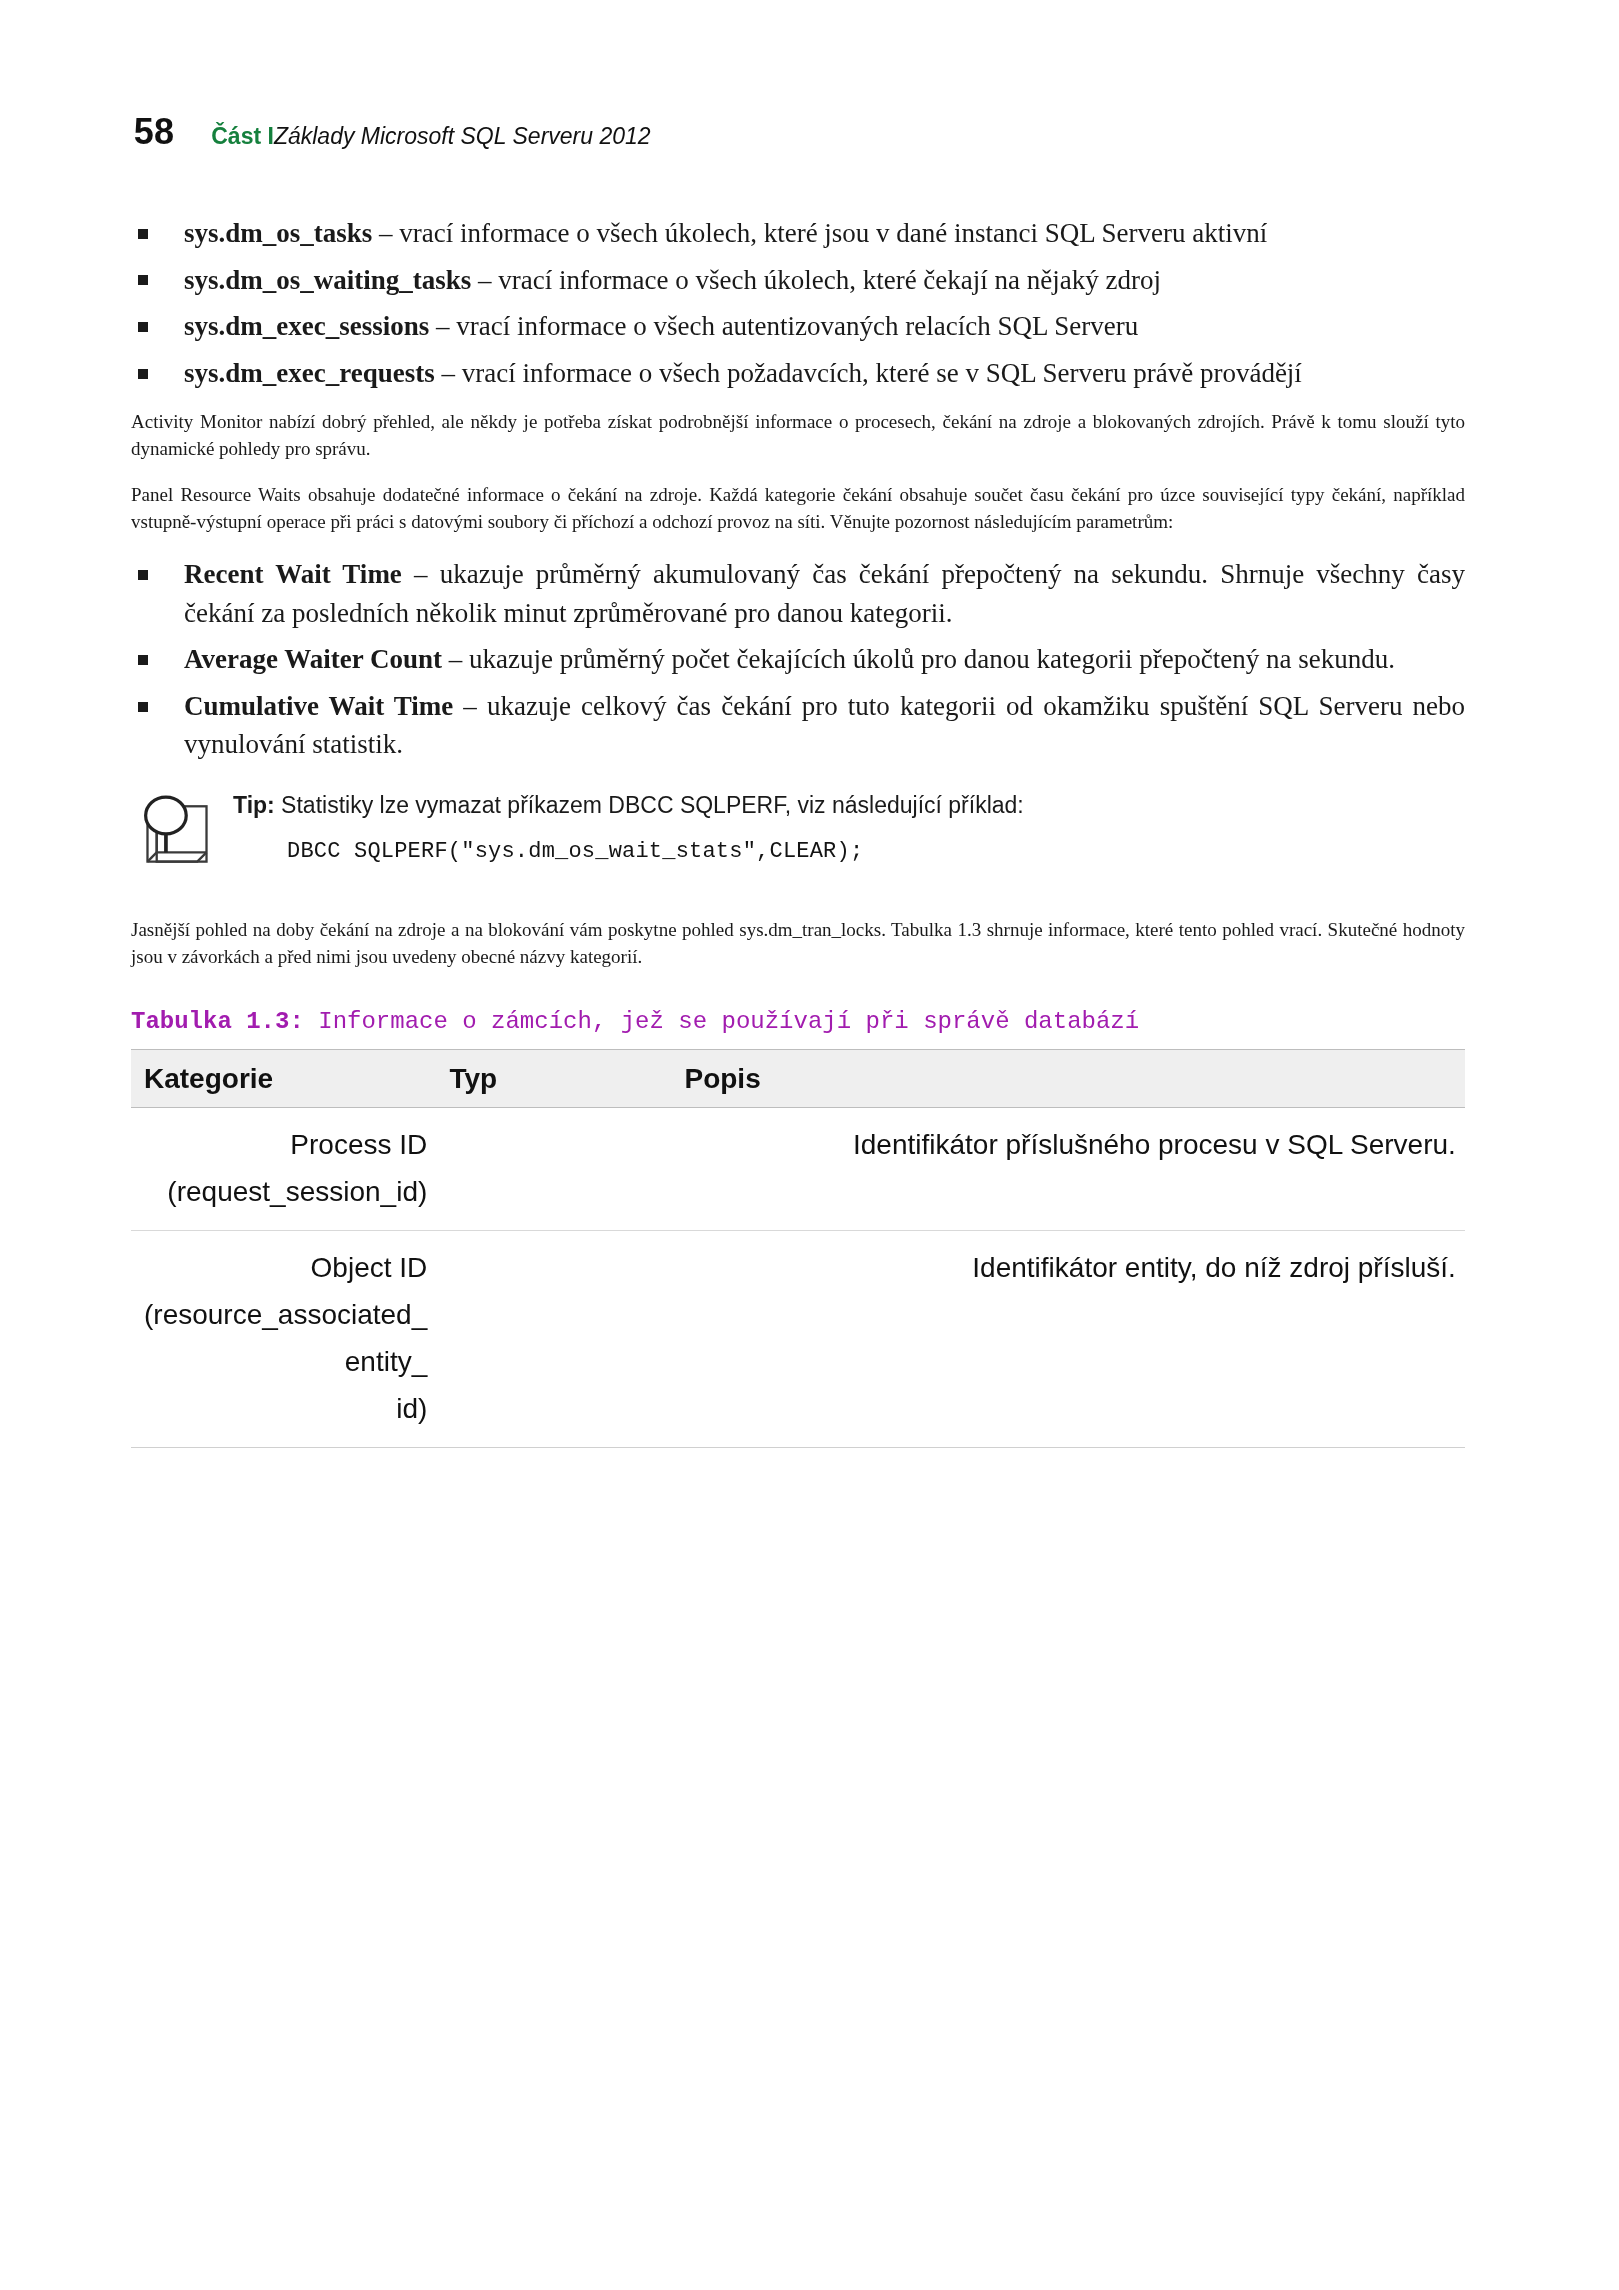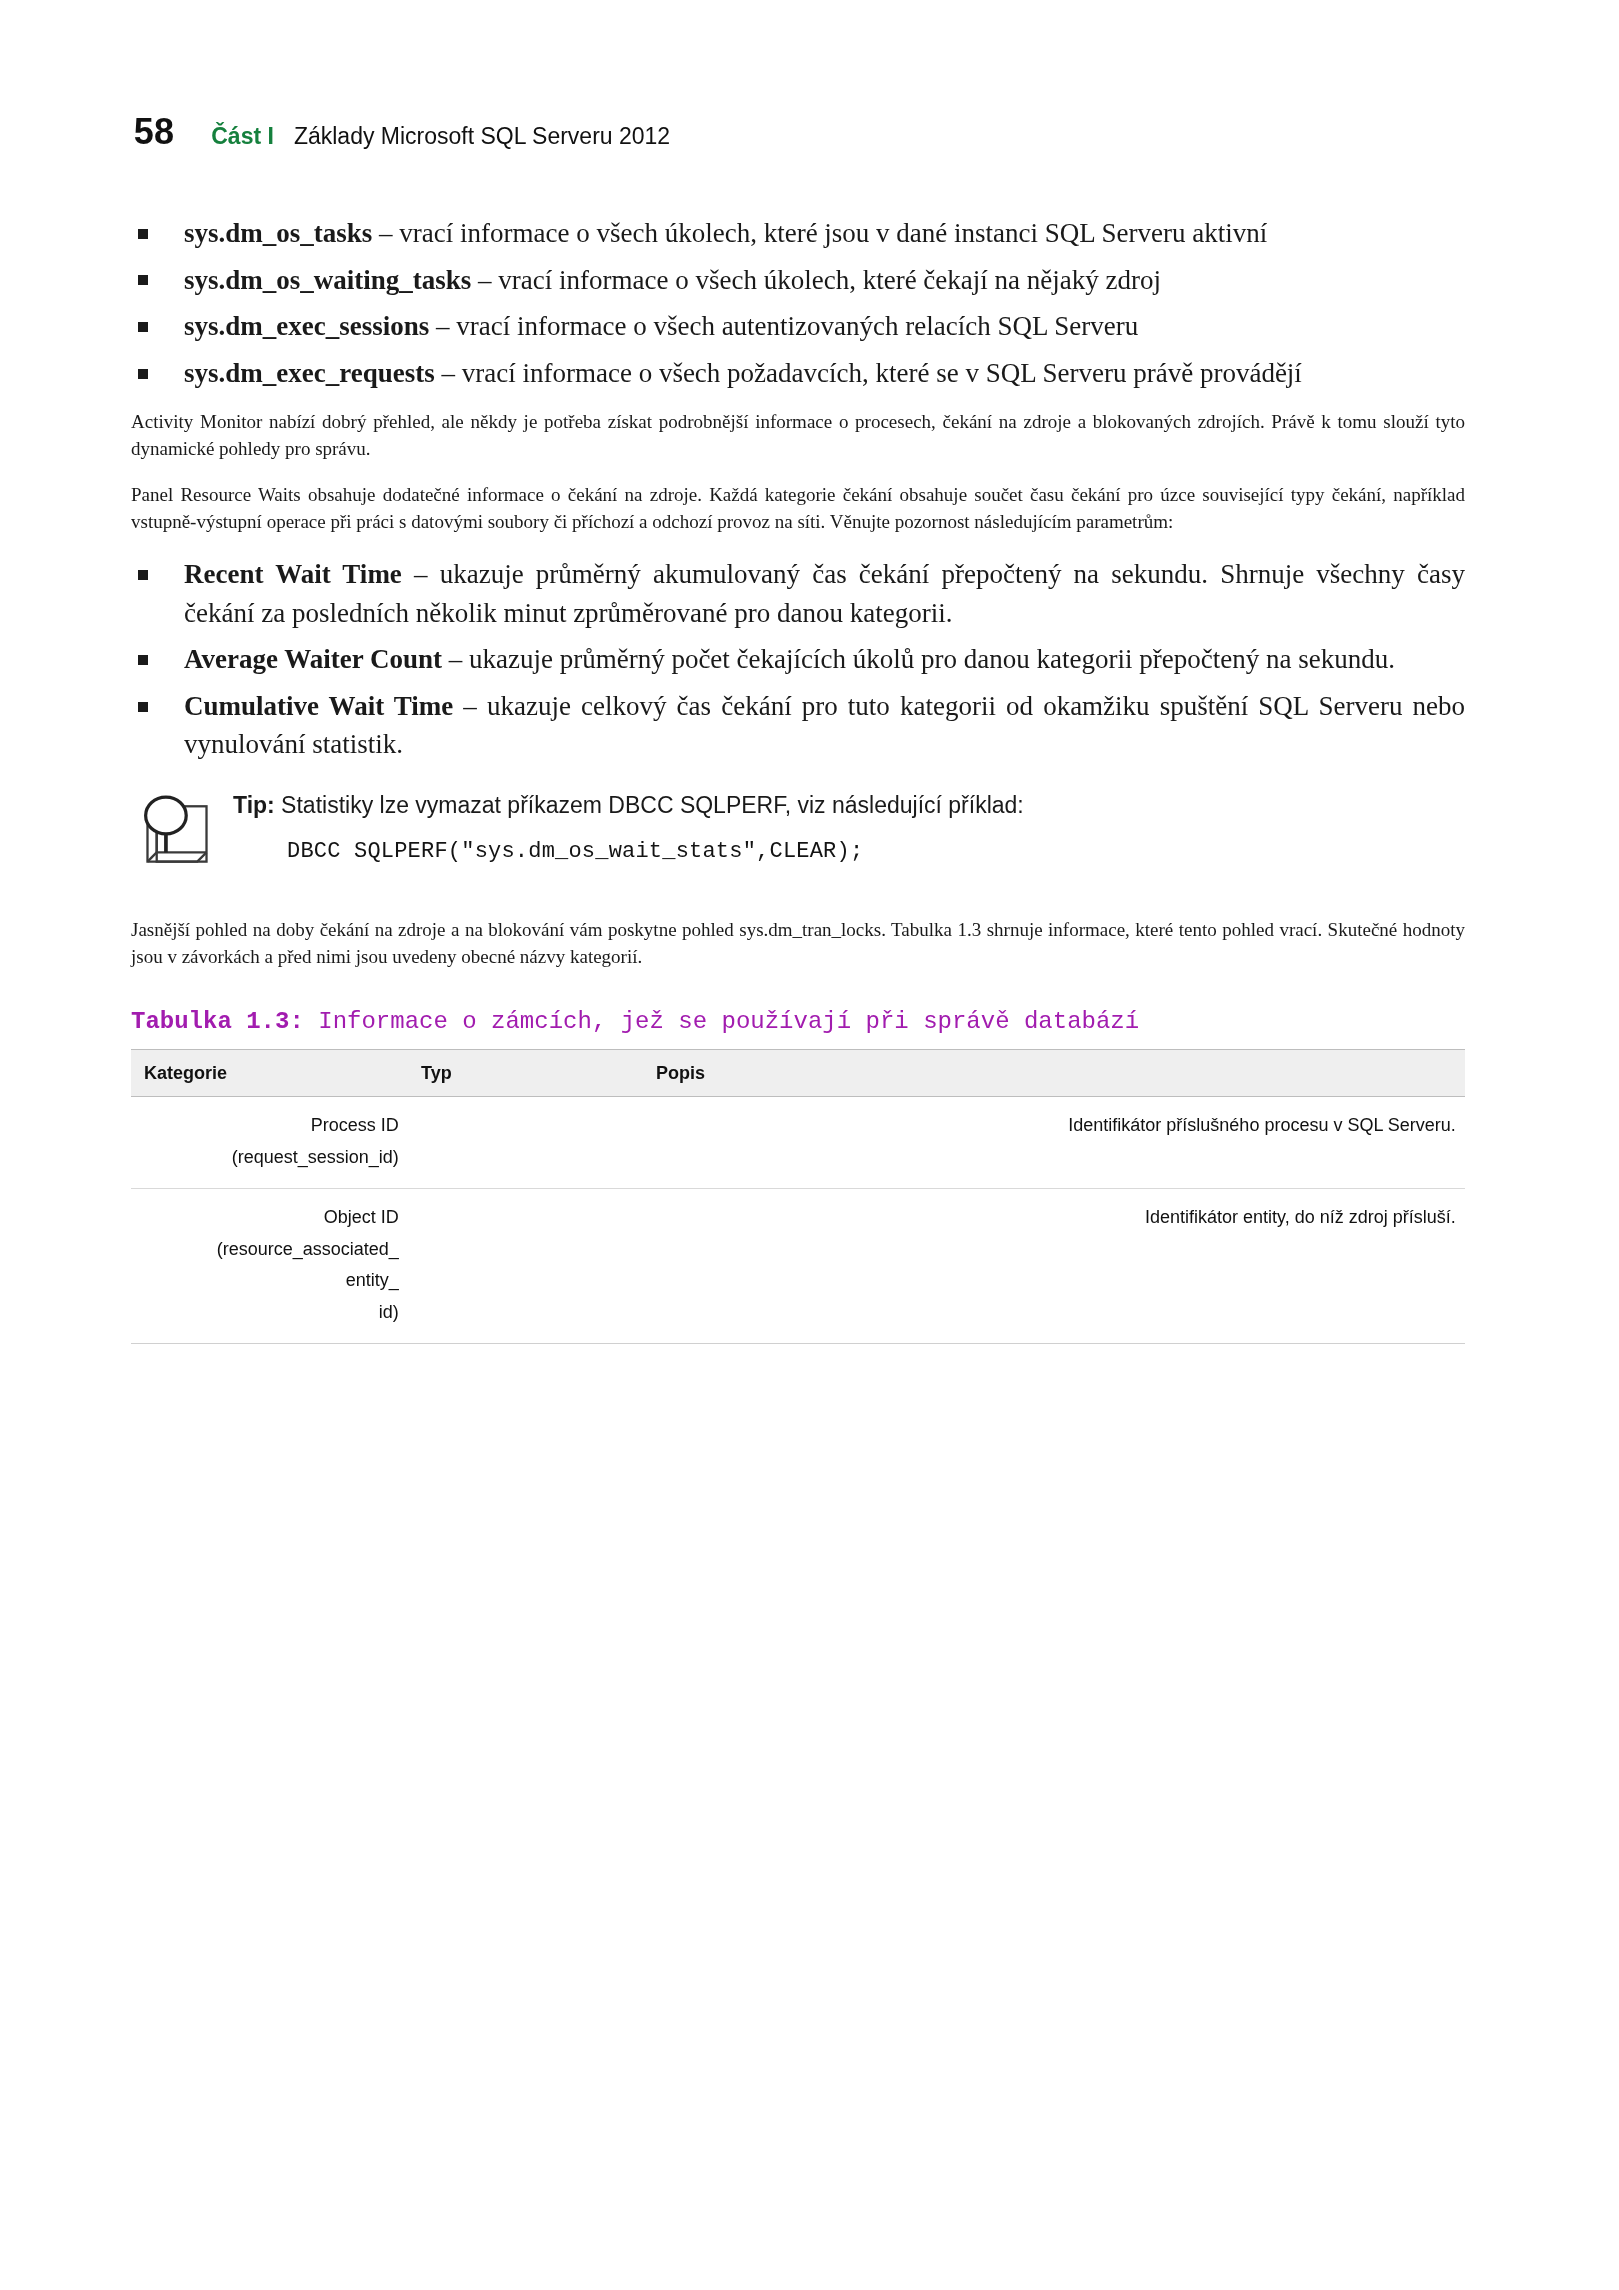--- a/index.html
+++ b/index.html
@@ -38,22 +38,22 @@
     color: #111;
   }
   .runhead .part {
     font-weight: bold;
     font-size: 23px;
     margin-left: 37px;
     color: #15803d;
   }
   .runhead .title {
     font-size: 23px;
-    margin-left: 20px;
     color: #111;
+    font-style: italic;
   }
 
   
   p.body {
     font-size: 19px;
     line-height: 1.42;
     margin: 0 0 19.4px 0;
     text-align: justify;
     hyphens: auto;
   }
@@ -127,21 +127,21 @@
     margin: 37px 0 14.8px 0;
     color: #a21caf;
   }
   .table-caption b { font-weight: bold; }
 
   
   table.info {
     width: 100%;
     border-collapse: collapse;
     font-family: "Liberation Sans", sans-serif;
-    font-size: 18px;
+    font-size: 28px;
     color: #111;
   }
   table.info th {
     text-align: left;
     font-weight: bold;
     background: #efefef;
     padding: 13px 9.2px 12px 13px;
     border-top: 1.4px solid #bdbdbd;
     border-bottom: 1.4px solid #bdbdbd;
     white-space: nowrap;

